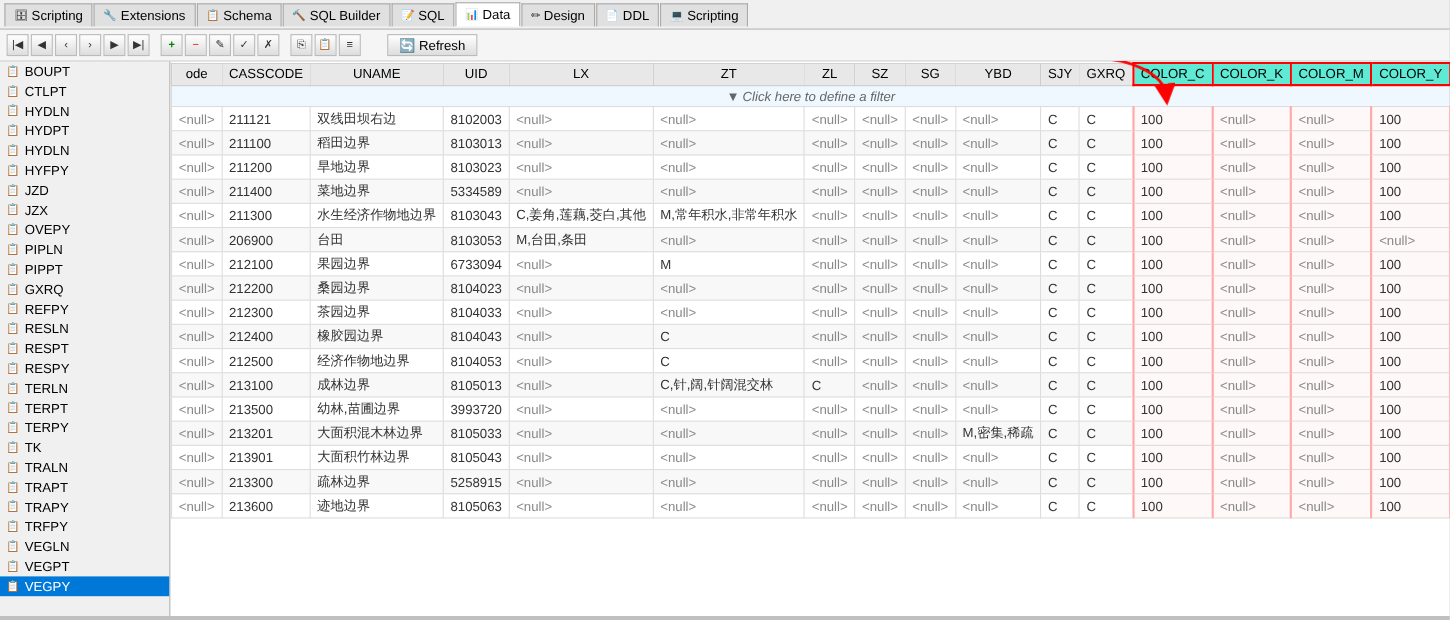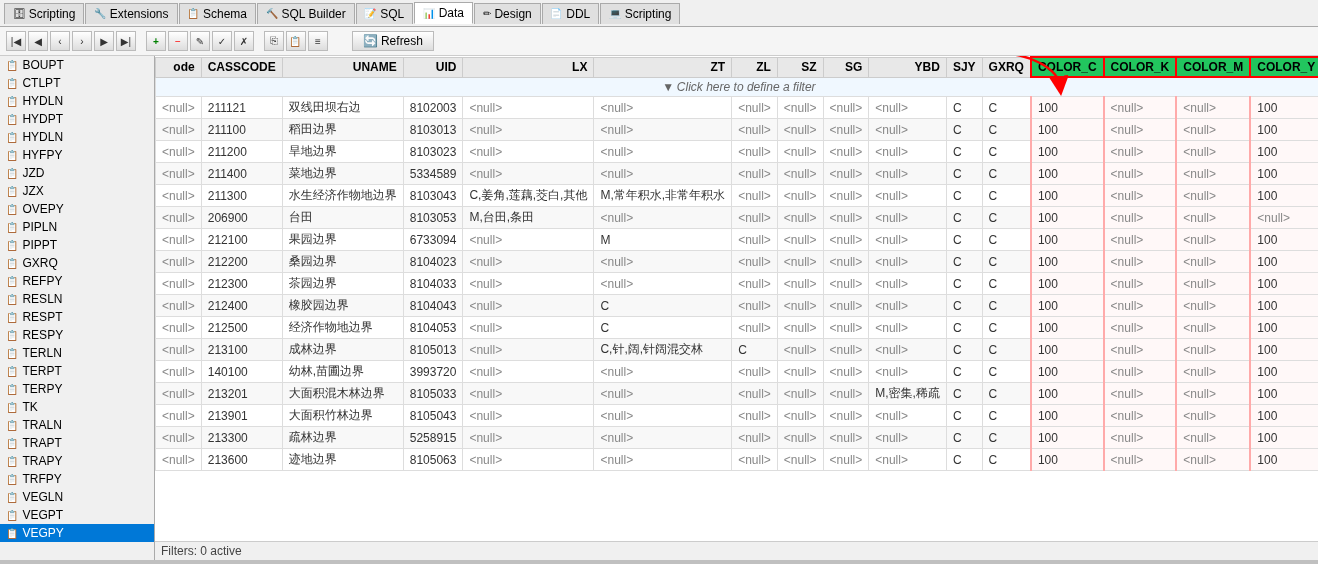--- a/index.html
+++ b/index.html
@@ -103,29 +103,29 @@
     }
     table {
       border-collapse: collapse;
       width: max-content;
       font-size: 11px;
     }
     th {
       background: #e8e8e8;
       border: 1px solid #ccc;
       padding: 2px 6px;
-      font-weight: bold;
-      text-align: right;
+      font-weight: normal;
+      text-align: center;
       white-space: nowrap;
       position: sticky;
       top: 0;
       z-index: 2;
     }
     th.highlighted {
-      background: #22c55e;
+      background: #5eead4;
       border: 2px solid red;
     }
     td {
       border: 1px solid #ddd;
       padding: 2px 6px;
       white-space: nowrap;
       color: #333;
     }
     td.null-val { color: #888; }
     tr:nth-child(even) td { background: #f8f8f8; }
@@ -589,21 +589,21 @@
               <td class="null-val">&lt;null&gt;</td>
               <td>C</td>
               <td>C</td>
               <td style="border-left: 2px solid rgb(255, 170, 170); border-right: 2px solid rgb(255, 170, 170); background: rgb(255, 248, 248);">100</td>
               <td class="null-val" style="border-left: 2px solid rgb(255, 170, 170); border-right: 2px solid rgb(255, 170, 170); background: rgb(255, 248, 248);">&lt;null&gt;</td>
               <td class="null-val" style="border-left: 2px solid rgb(255, 170, 170); border-right: 2px solid rgb(255, 170, 170); background: rgb(255, 248, 248);">&lt;null&gt;</td>
               <td style="border-left: 2px solid rgb(255, 170, 170); border-right: 2px solid rgb(255, 170, 170); background: rgb(255, 248, 248);">100</td>
             </tr>
             <tr>
               <td class="null-val">&lt;null&gt;</td>
-              <td>140100</td>
+              <td>213500</td>
               <td>幼林,苗圃边界</td>
               <td>3993720</td>
               <td class="null-val">&lt;null&gt;</td>
               <td class="null-val">&lt;null&gt;</td>
               <td class="null-val">&lt;null&gt;</td>
               <td class="null-val">&lt;null&gt;</td>
               <td class="null-val">&lt;null&gt;</td>
               <td class="null-val">&lt;null&gt;</td>
               <td>C</td>
               <td>C</td>
@@ -681,17 +681,14 @@
               <td>C</td>
               <td style="border-left: 2px solid rgb(255, 170, 170); border-right: 2px solid rgb(255, 170, 170); background: rgb(255, 248, 248);">100</td>
               <td class="null-val" style="border-left: 2px solid rgb(255, 170, 170); border-right: 2px solid rgb(255, 170, 170); background: rgb(255, 248, 248);">&lt;null&gt;</td>
               <td class="null-val" style="border-left: 2px solid rgb(255, 170, 170); border-right: 2px solid rgb(255, 170, 170); background: rgb(255, 248, 248);">&lt;null&gt;</td>
               <td style="border-left: 2px solid rgb(255, 170, 170); border-right: 2px solid rgb(255, 170, 170); background: rgb(255, 248, 248);">100</td>
             </tr>
           </tbody>
 
       </table>
     </div>
-    <div class="status-bar">
-      <span>Filters: 0 active</span>
-    </div>
   </div>
 </div>
 
 </body></html>

